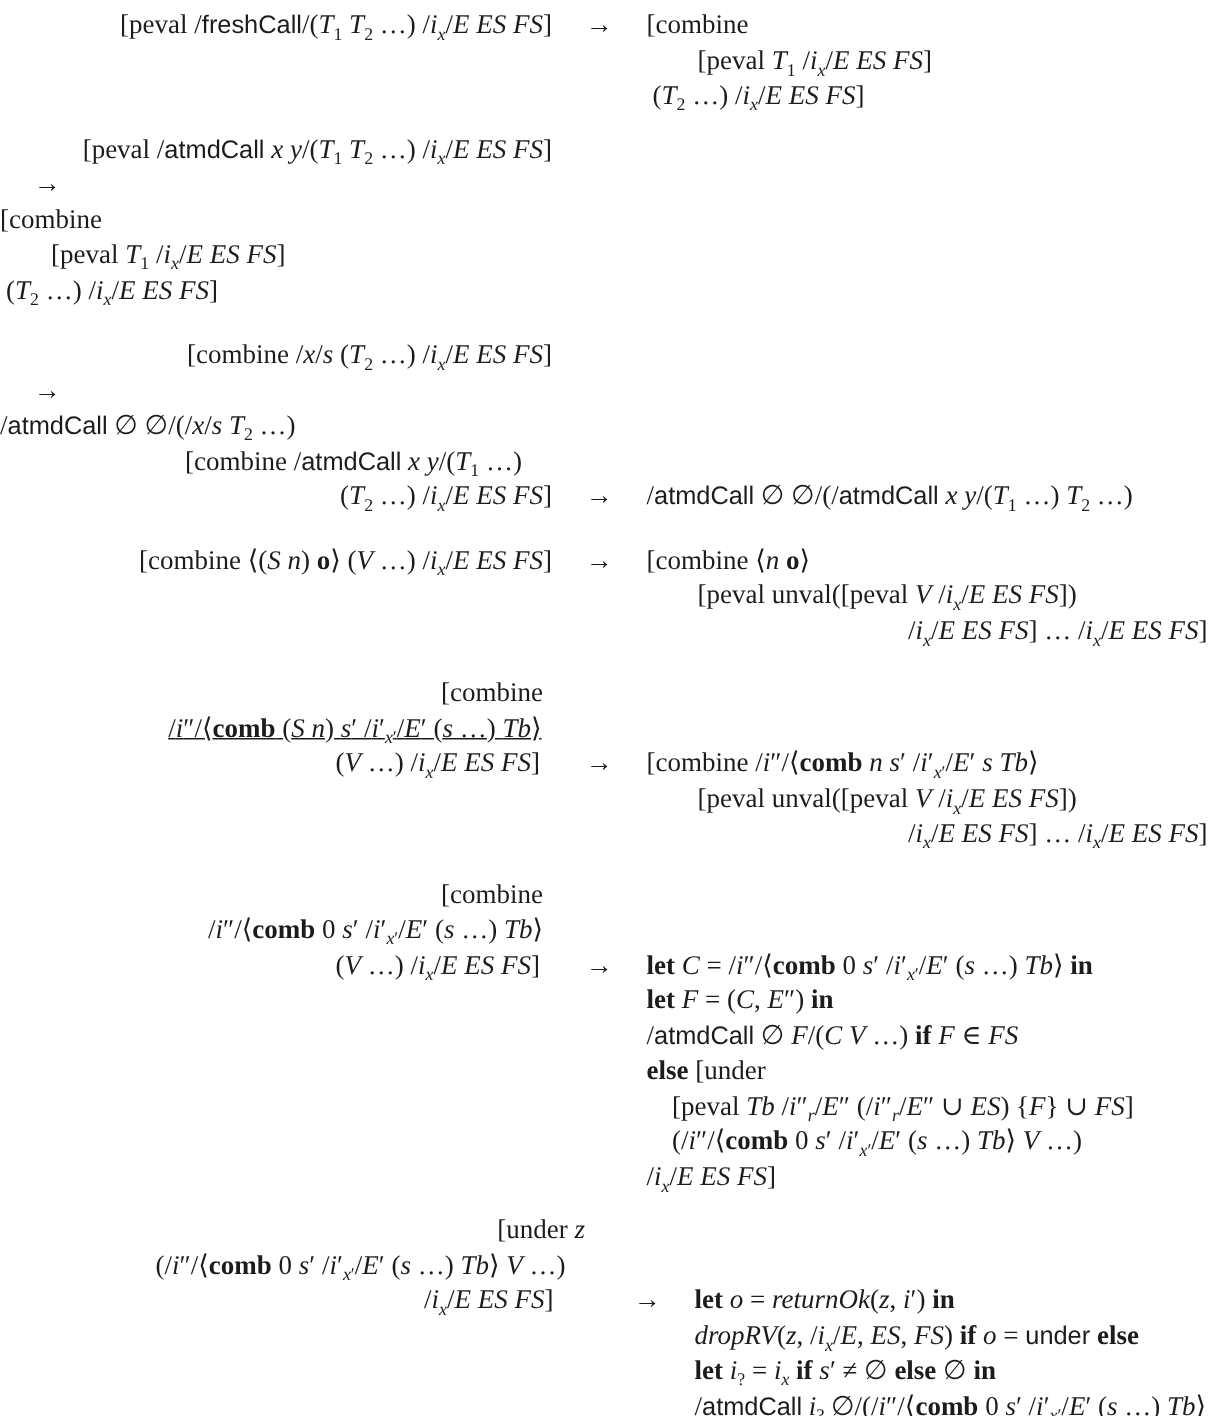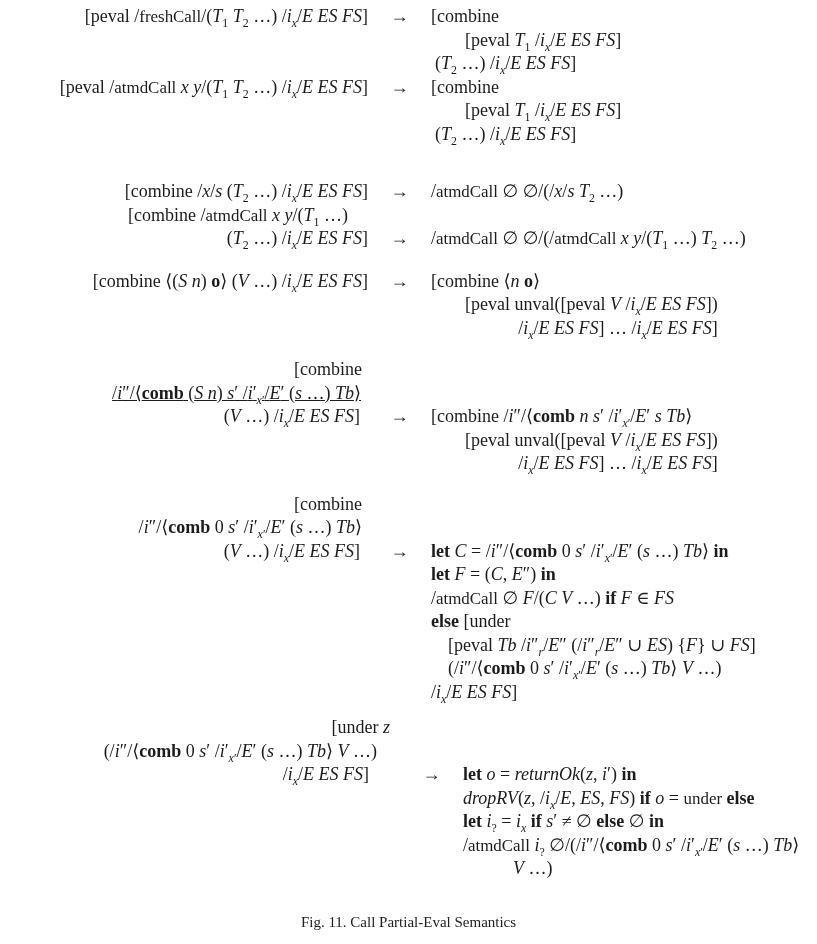--- a/index.html
+++ b/index.html
@@ -8,22 +8,22 @@
     font-family: "Liberation Serif", "DejaVu Serif", serif;
     font-size: 18px; line-height: 23.5px; color: #1c1c1c;
   }
   .figure { padding-top: 5px; }
   .rule { display: flex; align-items: flex-start; }
   .lhs { width: 368px; flex: none; }
   .lhs .line { text-align: right; white-space: nowrap; }
   .arr { width: 63px; flex: none; text-align: center; white-space: nowrap; }
   .rhs { flex: 1; padding-right: 12px; min-width: 0; }
   .rhs .line { white-space: nowrap; }
-  .line.r { text-align: center; }
-  .sf { font-family: Liberation Serif, serif; font-size: 0.94em; }
+  .line.r { text-align: right; }
+  .sf { font-family: Liberation Sans, sans-serif; font-size: 0.94em; }
   i { font-style: italic; }
   b { font-weight: bold; }
   sub { font-size: 0.66em; line-height: 0; vertical-align: sub; }
   .caption {
     text-align: center; margin-top: 30px;
     font-family: Liberation Serif, serif;
     font-size: 15px; color: #222222; line-height: 22px;
   }
 </style>
 </head>
@@ -34,32 +34,32 @@
       <div class="lhs">
         <div class="line">[peval /<span class="sf">freshCall</span>/(<i>T</i><sub>1</sub> <i>T</i><sub>2</sub> …) /<i>i</i><sub><i>x</i></sub>/<i>E ES FS</i>]</div>
       </div>
       <div class="arr" style="margin-top: 0px;">→</div>
       <div class="rhs" style="margin-top: 0px;">
         <div class="line">[combine</div>
         <div class="line" style="padding-left: 34px;">[peval <i>T</i><sub>1</sub> /<i>i</i><sub><i>x</i></sub>/<i>E ES FS</i>]</div>
         <div class="line" style="padding-left: 4px;">(<i>T</i><sub>2</sub> …) /<i>i</i><sub><i>x</i></sub>/<i>E ES FS</i>]</div>
       </div>
     </div>
-    <div class="rule" style="margin-top: 0px;">
+    <div class="rule" style="margin-top: 12px; flex-direction: column;">
       <div class="lhs">
         <div class="line">[peval /<span class="sf">atmdCall</span> <i>x y</i>/(<i>T</i><sub>1</sub> <i>T</i><sub>2</sub> …) /<i>i</i><sub><i>x</i></sub>/<i>E ES FS</i>]</div>
       </div>
       <div class="arr" style="margin-top: 0px;">→</div>
       <div class="rhs" style="margin-top: 0px;">
         <div class="line">[combine</div>
         <div class="line" style="padding-left: 34px;">[peval <i>T</i><sub>1</sub> /<i>i</i><sub><i>x</i></sub>/<i>E ES FS</i>]</div>
         <div class="line" style="padding-left: 4px;">(<i>T</i><sub>2</sub> …) /<i>i</i><sub><i>x</i></sub>/<i>E ES FS</i>]</div>
       </div>
     </div>
-    <div class="rule" style="margin-top: 34px;">
+    <div class="rule" style="margin-top: 20px; flex-direction: column;">
       <div class="lhs">
         <div class="line">[combine /<i>x</i>/<i>s</i> (<i>T</i><sub>2</sub> …) /<i>i</i><sub><i>x</i></sub>/<i>E ES FS</i>]</div>
       </div>
       <div class="arr" style="margin-top: 0px;">→</div>
       <div class="rhs" style="margin-top: 0px;">
         <div class="line">/<span class="sf">atmdCall</span> ∅ ∅/(/<i>x</i>/<i>s</i> <i>T</i><sub>2</sub> …)</div>
       </div>
     </div>
     <div class="rule" style="margin-top: 0px;">
       <div class="lhs">

